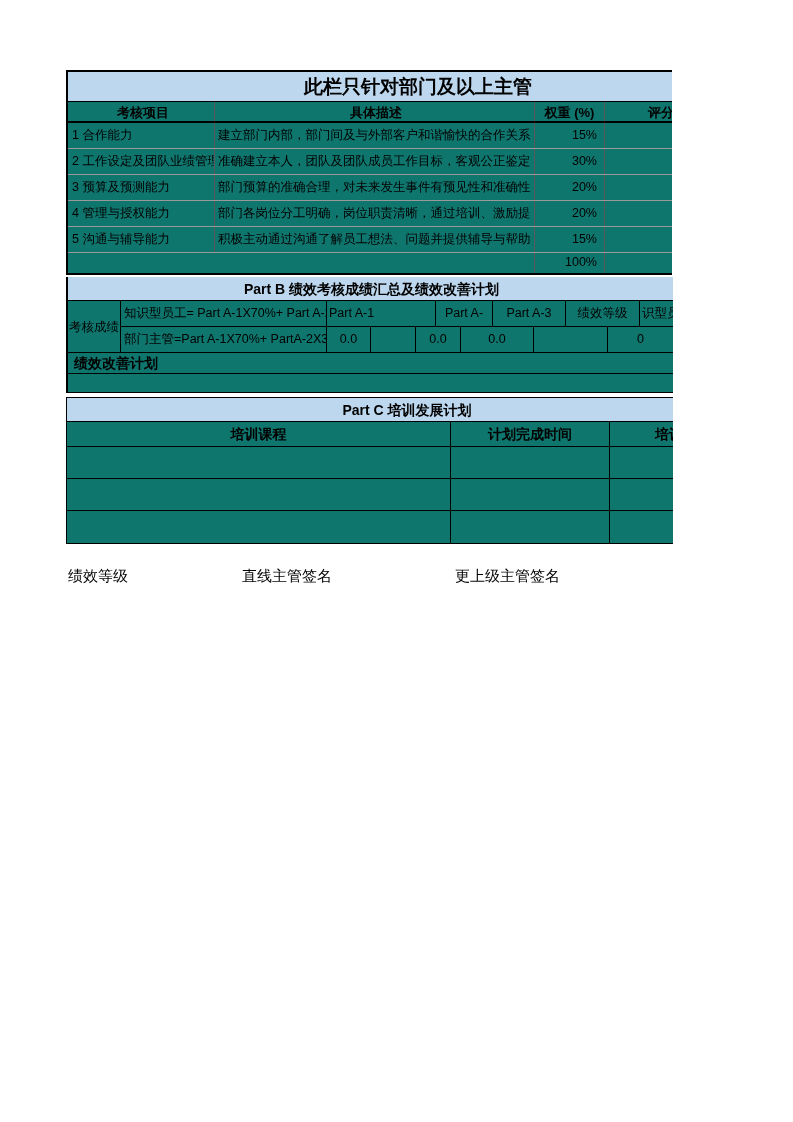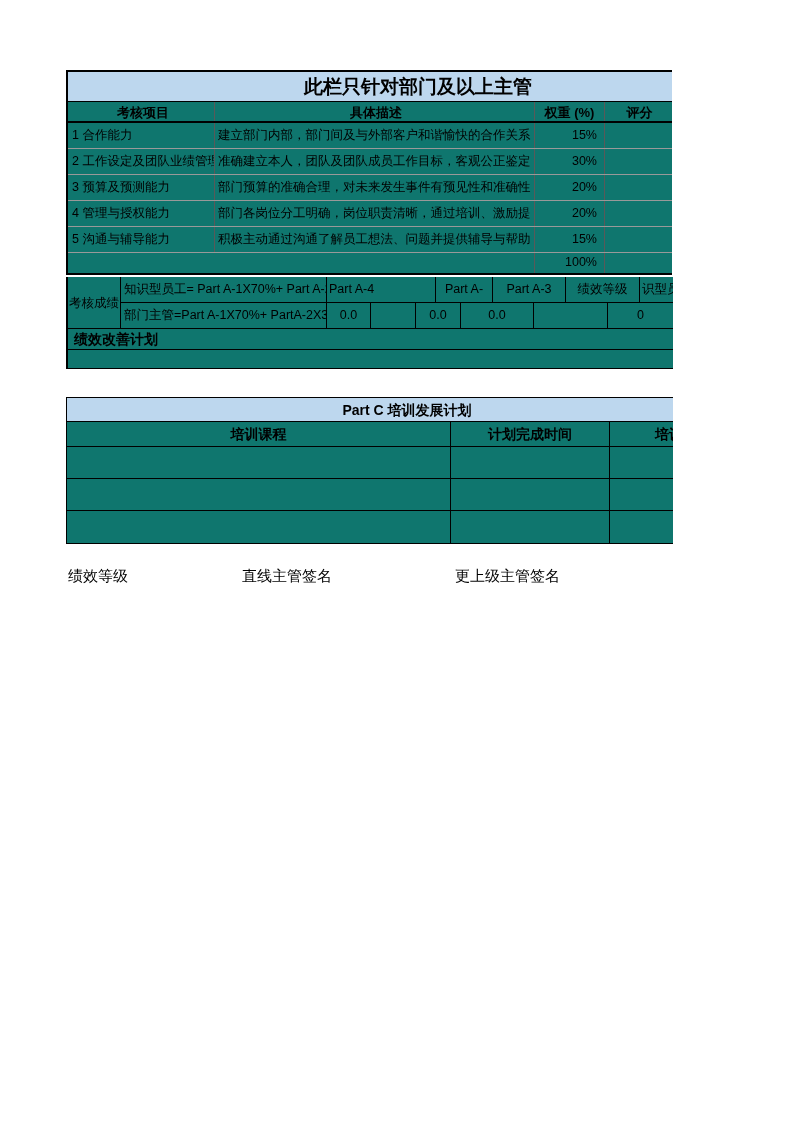--- a/index.html
+++ b/index.html
@@ -70,21 +70,21 @@
 
 <div class="page">
 
   <div class="sec secA">
     <div class="blue-title">此栏只针对部门及以上主管</div>
 
     <div class="row hrowA">
       <div class="c w-item">考核项目</div>
       <div class="c w-desc vl">具体描述</div>
       <div class="c w-weight vl" style="text-align:center;padding-right:0;">权重 (%)</div>
-      <div class="c w-score vl" style="text-align:center;width:70px;">评分</div>
+      <div class="c w-score vl" style="text-align:right;width:70px;">评分</div>
 
     </div>
 
     <div class="row brow">
       <div class="c w-item">1 合作能力</div>
       <div class="c w-desc vl">建立部门内部，部门间及与外部客户和谐愉快的合作关系</div>
       <div class="c w-weight vl">15%</div>
       <div class="c w-score vl"></div>
     </div>
     <div class="row brow">
@@ -113,27 +113,28 @@
     </div>
 
     <div class="row brow trowA">
       <div class="c w-merged">合计</div>
       <div class="c w-weight vl">100%</div>
       <div class="c w-score vl"></div>
     </div>
   </div>
 
   <div class="sec secB">
+    <div class="blue-title">Part B  绩效考核成绩汇总及绩效改善计划</div>
 
     <div class="b-grid">
       <div class="b-label">考核成绩</div>
 
       <div class="b-row" style="top:0;">
         <div class="c bw-formula" style="border-left:1px solid #000;">知识型员工= Part A-1X70%+ Part A-2X30%</div>
-        <div class="c bw-h1">Part A-4</div>
+        <div class="c bw-h1">Part A-1</div>
         <div class="c bw-h2">Part A-</div>
         <div class="c bw-h3">Part A-3</div>
         <div class="c bw-h4">绩效等级</div>
         <div class="c bw-h5">识型员工总</div>
       </div>
 
       <div class="b-row" style="top:26px;">
         <div class="c bw-formula" style="border-left:1px solid #000;">部门主管=Part A-1X70%+ PartA-2X30%</div>
         <div class="c bw-v1">0.0</div>
         <div class="c bw-v2"></div>

